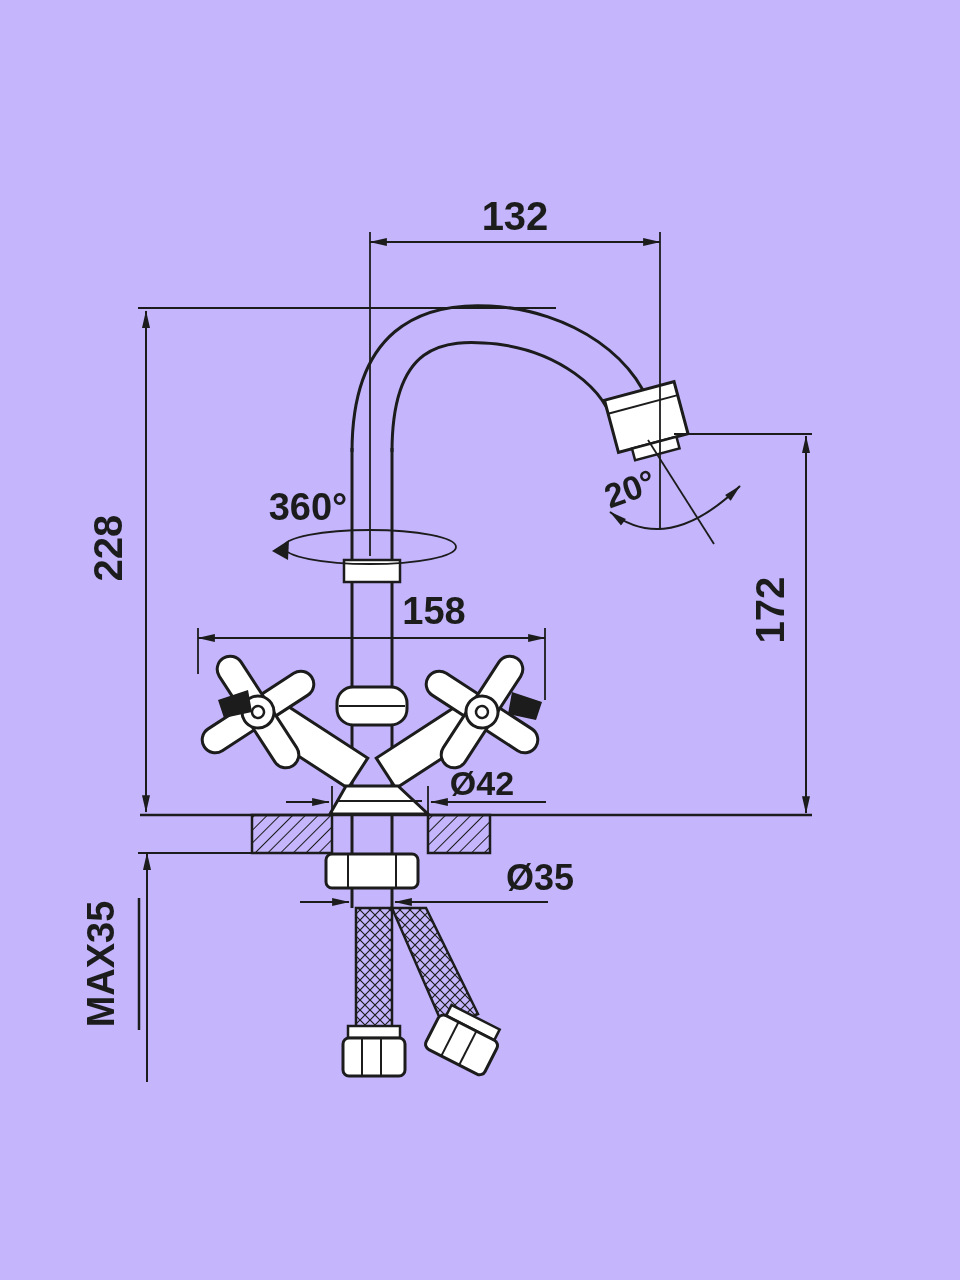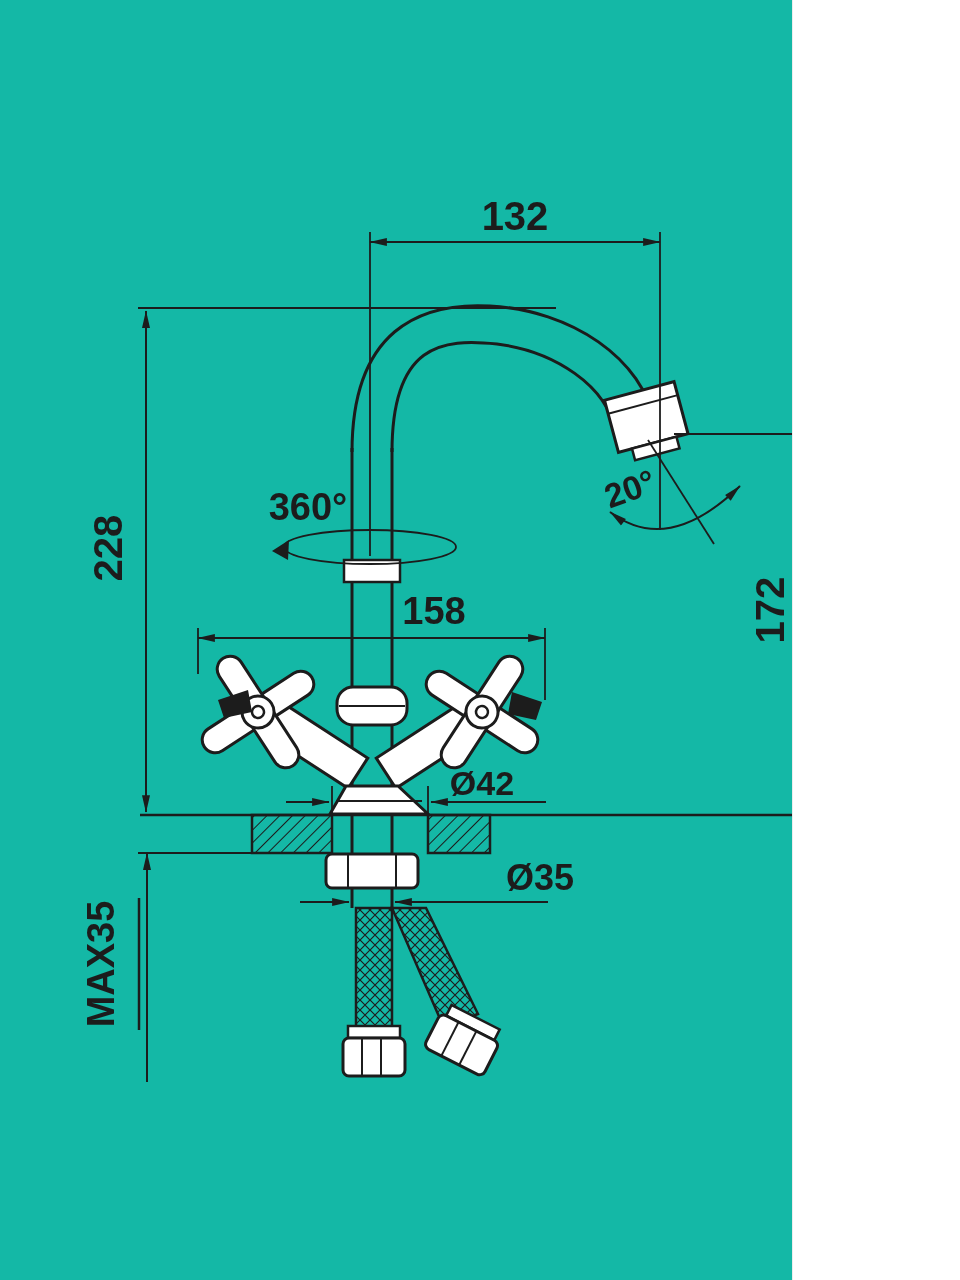--- a/index.html
+++ b/index.html
@@ -1,16 +1,16 @@
 <!DOCTYPE html>
 <html><head>
 <meta charset="utf-8">
 <style>
   html,body{margin:0;padding:0;background:#ffffff;}
-  .page{width:792px;height:1280px;position:relative;background:#14b8a6;outline:1px solid #ececec;overflow:hidden;}
+  .page{width:960px;height:1280px;position:relative;background:#c4b5fd;outline:1px solid #ececec;overflow:hidden;}
   svg{display:block;}
   text{font-family:"Liberation Sans","DejaVu Sans",sans-serif;font-weight:700;fill:#1c1c1c;}
   .ink{stroke:#1c1c1c;}
   .thick{stroke-width:3;fill:none;}
   .thickw{stroke-width:3;fill:#ffffff;}
   .med{stroke-width:2;fill:none;}
   .medw{stroke-width:2.5;fill:#ffffff;}
   .thin{stroke-width:1.8;fill:none;}
   .dim{stroke-width:2;fill:none;}
 </style>

